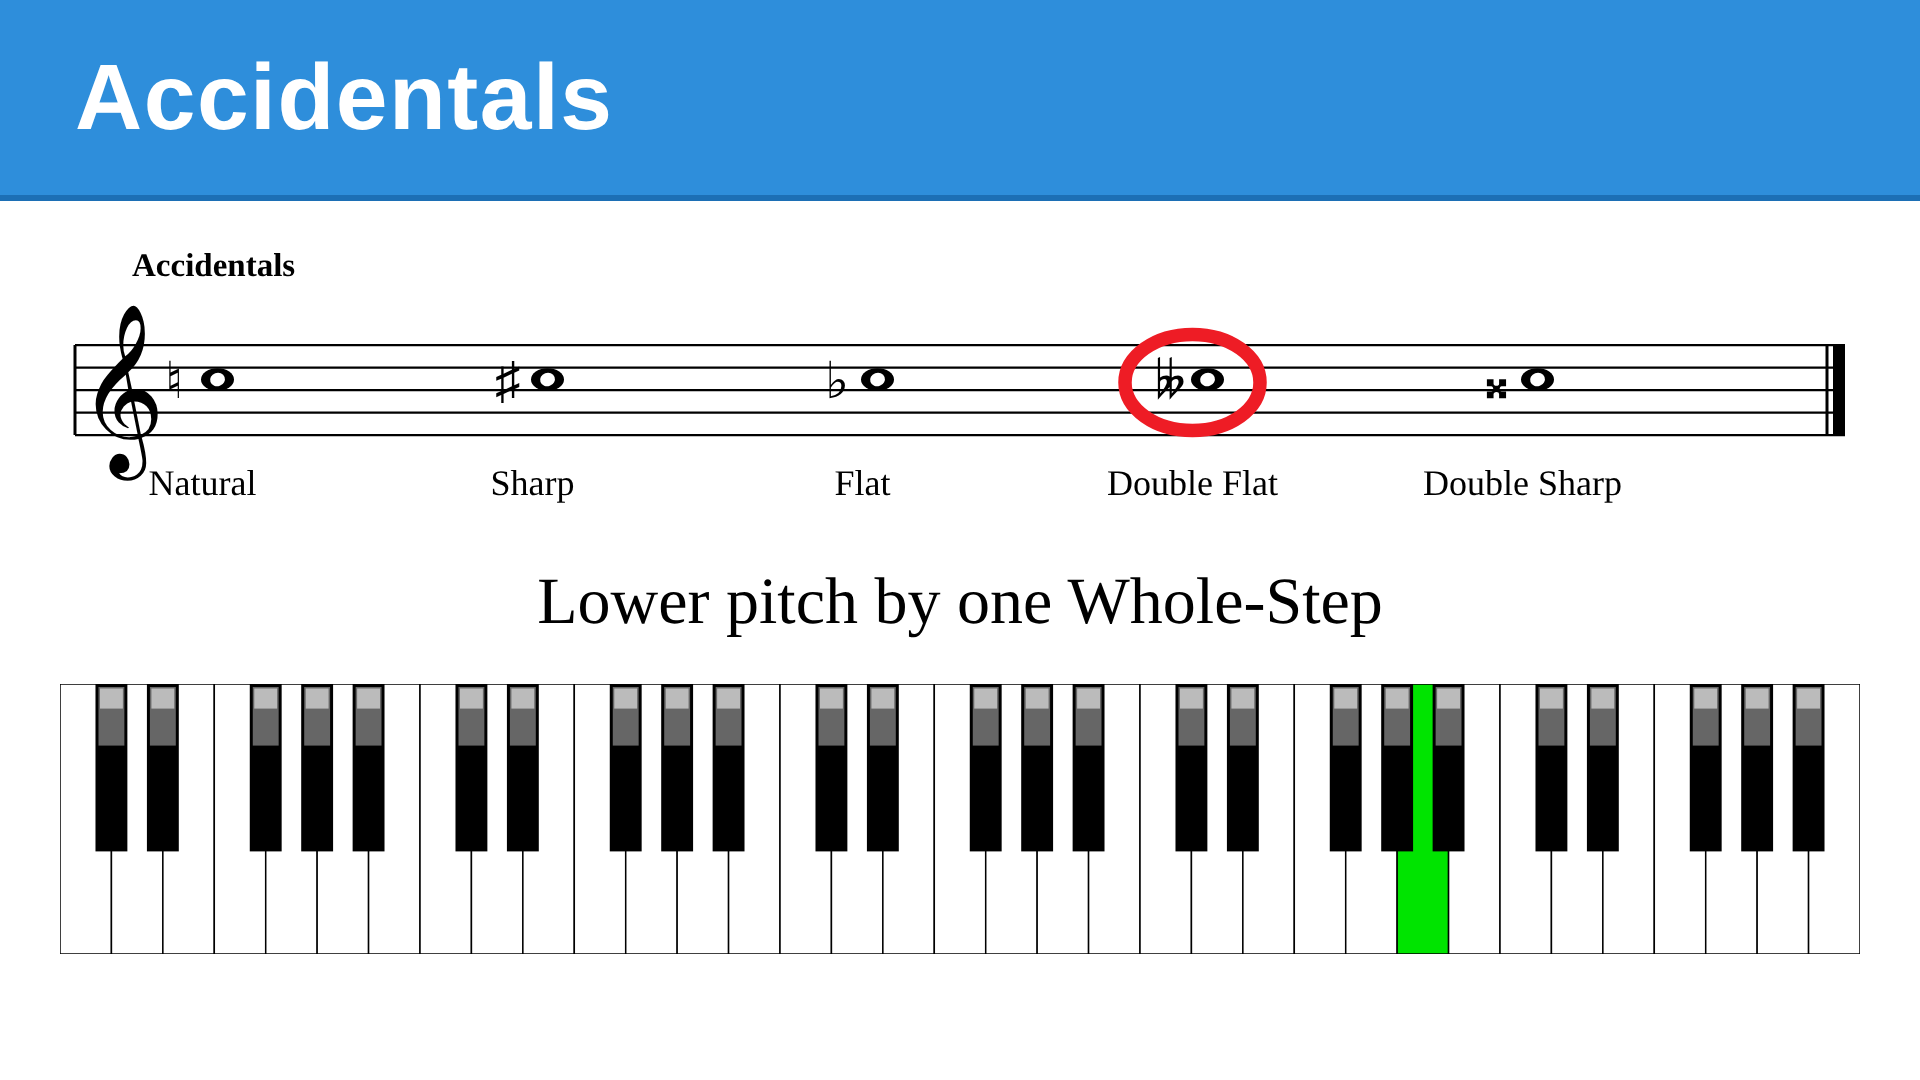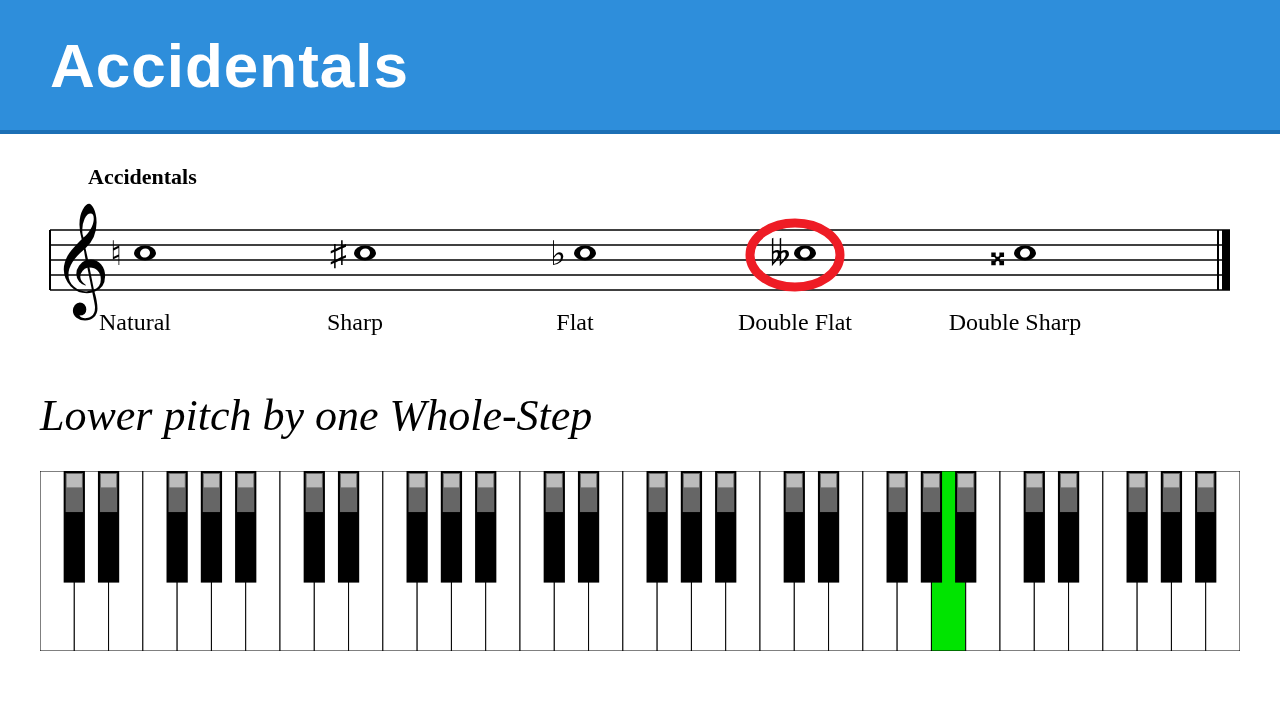--- a/index.html
+++ b/index.html
@@ -35,22 +35,22 @@
   }
   .staff-title {
     font-family: "Times New Roman", serif;
     font-weight: bold;
     font-size: 22px;
     padding-left: 48px;
   }
   .desc {
     font-family: "Times New Roman", serif;
     font-size: 44px;
-    margin-top: 36px;
-    font-style: italic;
+    text-align: center;
+    margin-top: 20px;
   }
 </style>
 </head>
 <body>
 
 <div class="header">
   <div class="title">Accidentals</div>
 </div>
 
 <div class="slide-body">

